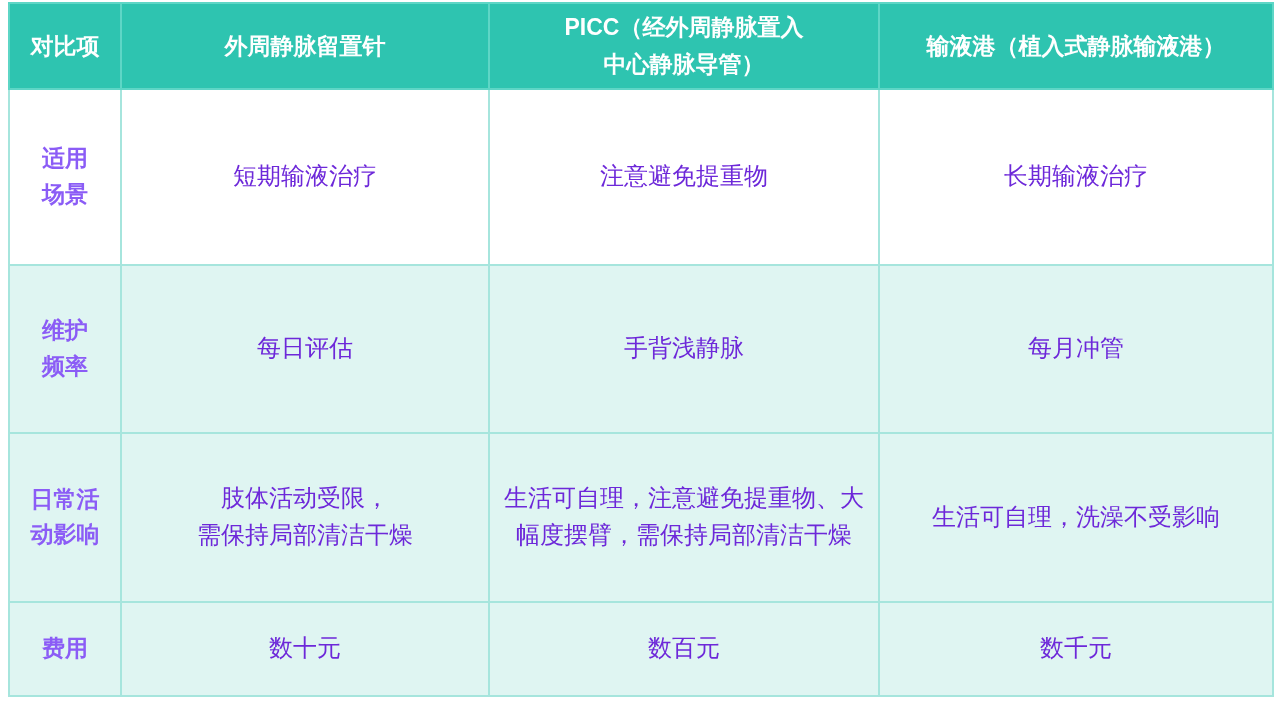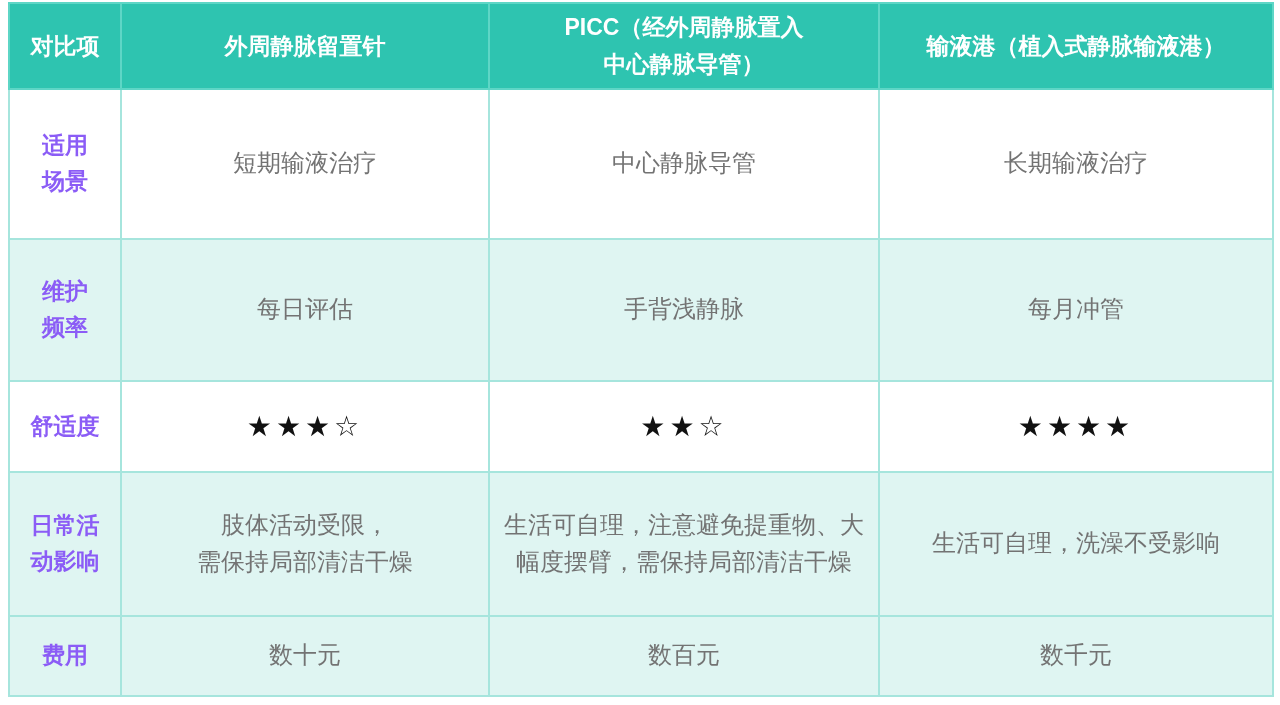--- a/index.html
+++ b/index.html
@@ -53,21 +53,21 @@
   }
   td.row-label {
     font-family: "Liberation Sans", "DejaVu Sans", sans-serif;
     font-weight: bold;
     font-size: 23px;
     color: #8b5cf6;
     padding: 4px 6px;
   }
   td.cell {
     font-size: 24px;
-    color: #737373;
+    color: #6d28d9;
   }
   tr.alt td { background: #DFF5F2; }
   tr.plain td { background: #ffffff; }
   td.stars {
     font-family: "DejaVu Sans", sans-serif;
     font-size: 28px;
     letter-spacing: 4px;
     color: #111111;
   }
   tr.h-header { height: 86px; }
@@ -94,35 +94,29 @@
         <th>PICC（经外周静脉置入
 中心静脉导管）</th>
         <th>输液港（植入式静脉输液港）</th>
       </tr>
     </thead>
     <tbody>
       <tr class="plain h-tall">
         <td class="row-label">适用
 场景</td>
         <td class="cell">短期输液治疗</td>
-        <td class="cell">中心静脉导管</td>
+        <td class="cell">注意避免提重物</td>
         <td class="cell">长期输液治疗</td>
       </tr>
       <tr class="alt h-mid">
         <td class="row-label">维护
 频率</td>
         <td class="cell">每日评估</td>
         <td class="cell">手背浅静脉</td>
         <td class="cell">每月冲管</td>
-      </tr>
-      <tr class="plain h-short">
-        <td class="row-label">舒适度</td>
-        <td class="cell stars">★★★☆</td>
-        <td class="cell stars">★★☆</td>
-        <td class="cell stars">★★★★</td>
       </tr>
       <tr class="alt h-mid">
         <td class="row-label">日常活
 动影响</td>
         <td class="cell">肢体活动受限，
 需保持局部清洁干燥</td>
         <td class="cell">生活可自理，注意避免提重物、大幅度摆臂，需保持局部清洁干燥</td>
         <td class="cell">生活可自理，洗澡不受影响</td>
       </tr>
       <tr class="alt h-tiny">

